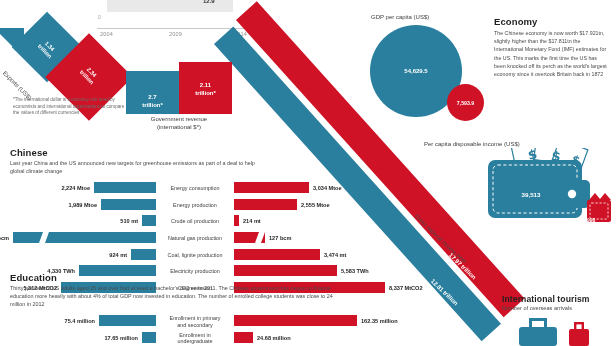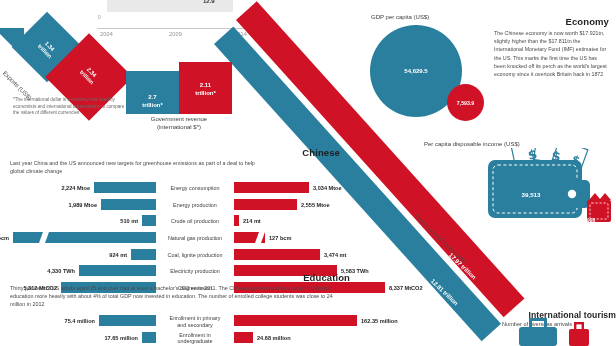--- a/index.html
+++ b/index.html
@@ -42,21 +42,21 @@
 
   
   .gov { position: absolute; left: 126px; top: 62px; }
   .gov-b { position: absolute; bottom: 0; }
   .gov-num { position: absolute; color:#fff; font-size:6px; font-weight:bold; text-align:center;
              line-height:1.25; width: 100%; }
   .gov-cap { position: absolute; left: 126px; top: 115px; width: 106px; text-align: center;
              font-size: 6px; color: #3a3a3a; line-height: 1.35; }
 
   
-  .sec-h { font-size: 9.5px; font-weight: bold; color: #1f1f1f; letter-spacing: .1px; text-align: right; }
+  .sec-h { font-size: 9.5px; font-weight: bold; color: #1f1f1f; letter-spacing: .1px; }
   .sec-p { font-size: 5.4px; color: #4a4a4a; line-height: 1.5; }
 
   
   #energy { position: absolute; left: 10px; top: 147px; width: 330px; }
   #education { position: absolute; left: 10px; top: 272px; width: 340px; }
 
   .rows { position: relative; margin-top: 6px; }
   .row { position: relative; height: 14px; margin-bottom: 2.6px; }
   .r-center { position: absolute; left: 148px; width: 74px; text-align: center;
               font-size: 5.4px; color: #3d3d3d; line-height: 1.18; top: 50%;
@@ -90,21 +90,21 @@
   .w-num2 { position: absolute; left: 574px; top: 217px; width: 30px; text-align: center;
             color: #fff; font-size: 5px; font-weight: bold; }
 
   
   .gni-cap { position: absolute; font-size: 5.6px; color: #4a4a4a; white-space: nowrap;
              transform-origin: 0 0; }
   .gni-val { position: absolute; font-size: 6px; font-weight: bold; color: #fff;
              white-space: nowrap; transform-origin: 0 0; }
 
   
-  #tourism { position: absolute; left: 502px; top: 294px; width: 114px; margin-top: 16px; }
+  #tourism { position: absolute; left: 502px; top: 294px; width: 114px; }
   #tourism .sec-h { font-size: 8.6px; }
   .t-sub { font-size: 5.6px; color: #4a4a4a; margin-top: 1px; }
 </style>
 </head>
 <body>
 
 <div id="page">
 
   <div class="chart-rem"></div>
   <svg class="chart-line" viewBox="0 0 152 76">

